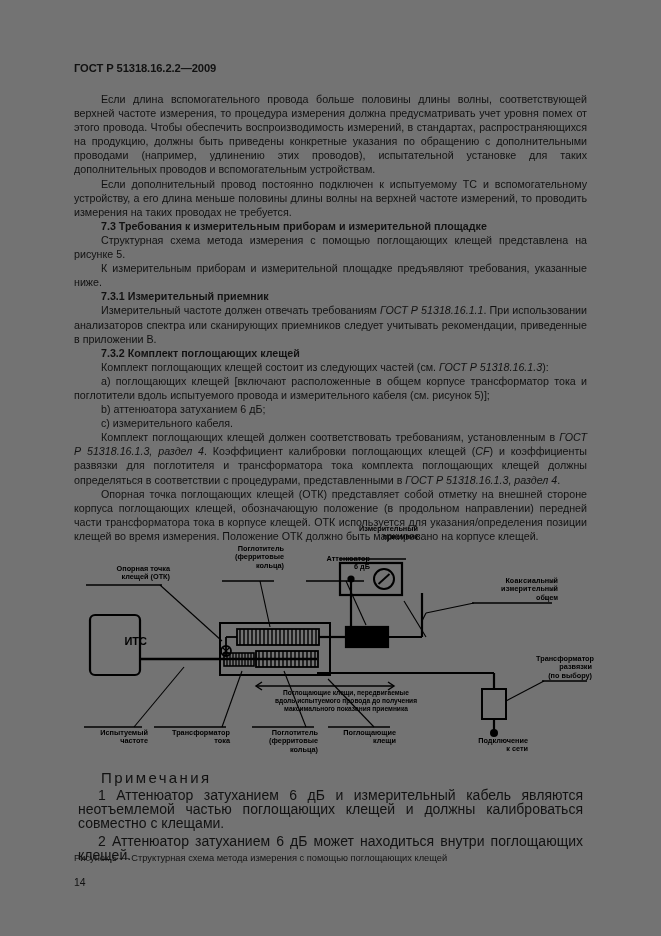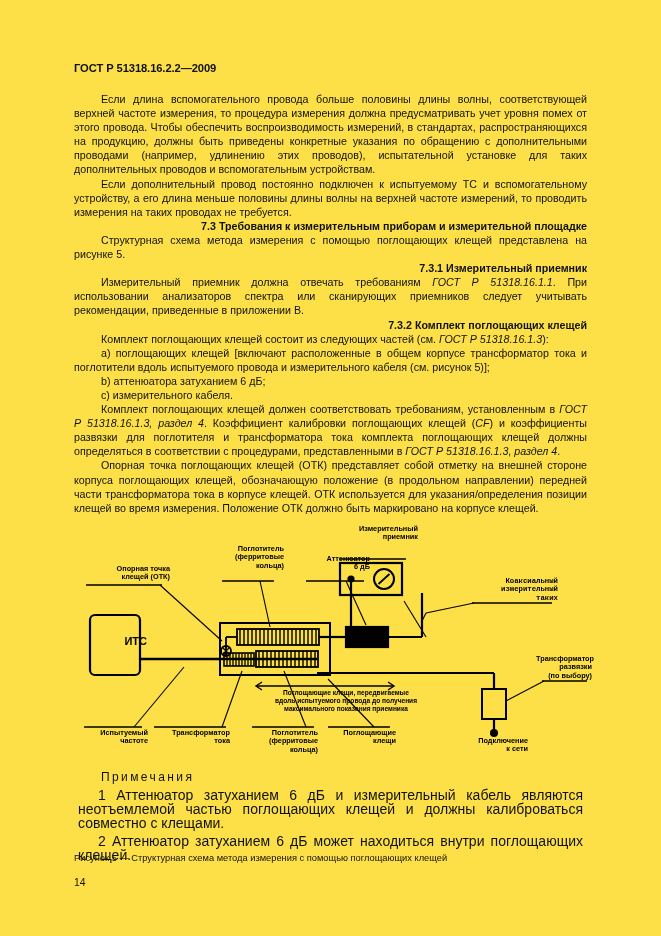--- a/index.html
+++ b/index.html
@@ -4,21 +4,21 @@
 <style>
   html, body {
     margin: 0;
     padding: 0;
     background: #ffffff;
   }
   .page {
     position: relative;
     width: 661px;
     height: 936px;
-    background: #fde047;
+    background: #737373;
     font-family: "Liberation Sans", sans-serif;
     color: #111111;
     overflow: hidden;
   }
   .doc-header {
     position: absolute;
     left: 74px;
     top: 62px;
     font-size: 11.2px;
     font-weight: bold;
@@ -38,21 +38,20 @@
     text-align: justify;
     text-indent: 27px;
     hyphens: manual;
   }
   h3.hd {
     margin: 0;
     font-size: 10.7px;
     line-height: 14.1px;
     font-weight: bold;
     text-indent: 27px;
-    text-align: right;
   }
   p.li {
     margin: 0;
     font-size: 10.7px;
     line-height: 14.1px;
     text-align: justify;
     text-indent: 27px;
   }
   i, em { font-style: italic; }
 
@@ -67,21 +66,21 @@
   .figure svg { display: block; }
 
   
   .notes {
     position: absolute;
     left: 74px;
     top: 771px;
     width: 513px;
   }
   .notes .nt-title {
-    font-size: 12px;
+    font-size: 15px;
     line-height: 13px;
     letter-spacing: 2.4px;
     margin: 0 0 1px 27px;
   }
   .notes p.nt {
     margin: 4px;
     font-size: 14px;
     line-height: 14px;
     text-align: justify;
     text-indent: 20px;
@@ -118,24 +117,25 @@
   <div class="body-block">
 
     <p class="tx">Если длина вспомогательного провода больше половины длины волны, соответствующей верхней частоте измерения, то процедура измерения должна предусматривать учет уровня помех от этого провода. Чтобы обеспечить воспроизводимость измерений, в стандартах, распространяющихся на продукцию, должны быть приведены конкретные указания по обращению с дополнительными проводами (например, удлинению этих проводов), испытательной установке для таких дополнительных проводов и вспомогательным устройствам.</p>
 
     <p class="tx">Если дополнительный провод постоянно подключен к испытуемому ТС и вспомогательному устройству, а его длина меньше половины длины волны на верхней частоте измерений, то проводить измерения на таких проводах не требуется.</p>
 
     <h3 class="hd">7.3  Требования к измерительным приборам и измерительной площадке</h3>
 
     <p class="tx">Структурная схема метода измерения с помощью поглощающих клещей представлена на рисунке 5.</p>
 
+    <p class="tx">К измерительным приборам и измерительной площадке предъявляют требования, указанные ниже.</p>
 
     <h3 class="hd">7.3.1  Измерительный приемник</h3>
 
-    <p class="tx"><span>Измерительный приемник должна отвечать требованиям </span><i>ГОСТ Р 51318.16.1.1</i><span>. При использовании анализаторов спектра или сканирующих приемников следует учитывать рекомендации, приведенные в приложении В.</span></p>
+    <p class="tx"><span>Измерительный частоте должен отвечать требованиям </span><i>ГОСТ Р 51318.16.1.1</i><span>. При использовании анализаторов спектра или сканирующих приемников следует учитывать рекомендации, приведенные в приложении В.</span></p>
 
     <h3 class="hd">7.3.2  Комплект поглощающих клещей</h3>
 
     <p class="tx"><span>Комплект поглощающих клещей состоит из следующих частей (см. </span><i>ГОСТ Р 51318.16.1.3</i><span>):</span></p>
 
     <p class="li">a)  поглощающих клещей [включают расположенные в общем корпусе трансформатор тока и поглотители вдоль испытуемого провода и измерительного кабеля (см. рисунок 5)];</p>
     <p class="li">b)  аттенюатора затуханием 6 дБ;</p>
     <p class="li">c)  измерительного кабеля.</p>
 
     <p class="tx"><span>Комплект поглощающих клещей должен соответствовать требованиям, установленным в </span><i>ГОСТ Р 51318.16.1.3, раздел 4</i><span>. Коэффициент калибровки поглощающих клещей (</span><i>CF</i><span>) и коэффициенты развязки для поглотителя и трансформатора тока комплекта поглощающих клещей должны определяться в соответствии с процедурами, представленными в </span><i>ГОСТ Р 51318.16.1.3, раздел 4</i><span>.</span></p>
@@ -299,21 +299,21 @@
     </div>
 
     <div class="lbl" style="position:absolute; left:254px; top:-16px; width:90px;">
       <div>Измерительный</div>
       <div>приемник</div>
     </div>
 
     <div class="lbl" style="position:absolute; left:392px; top:36px; width:92px;font-family:Liberation Mono, monospace;">
       <div>Коаксиальный</div>
       <div>измерительный</div>
-      <div>таких</div>
+      <div>общем</div>
     </div>
 
     <div class="lbl" style="position:absolute; left:28px; top:96px; width:45px; font-size:11px;">
       <div>ИТС</div>
     </div>
 
     <div class="lbl" style="position:absolute; left:176px; top:148px; width:192px; font-size:6.6px; line-height:7.8px; text-align:center;">
       <div>Поглощающие клещи, передвигаемые</div>
       <div>вдоль испытуемого провода до получения</div>
       <div>максимального показания приемника</div>

